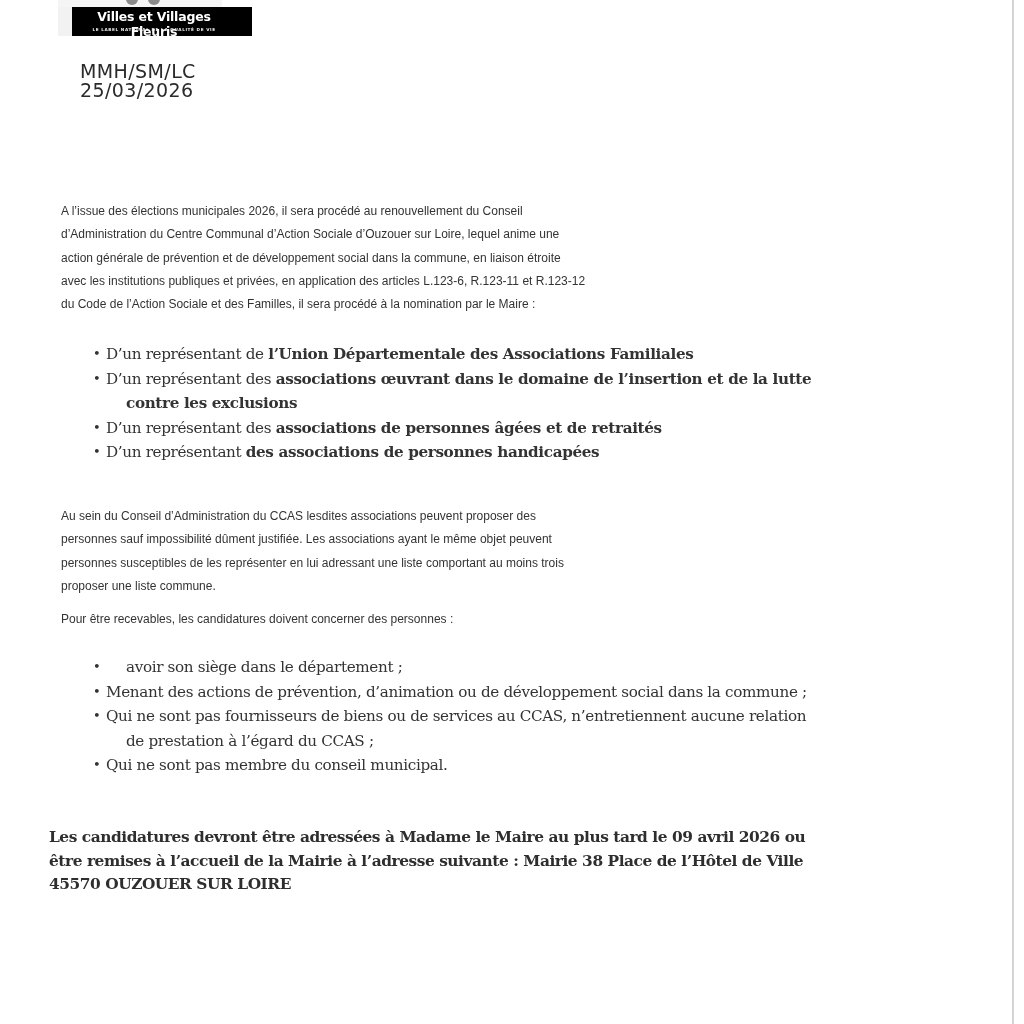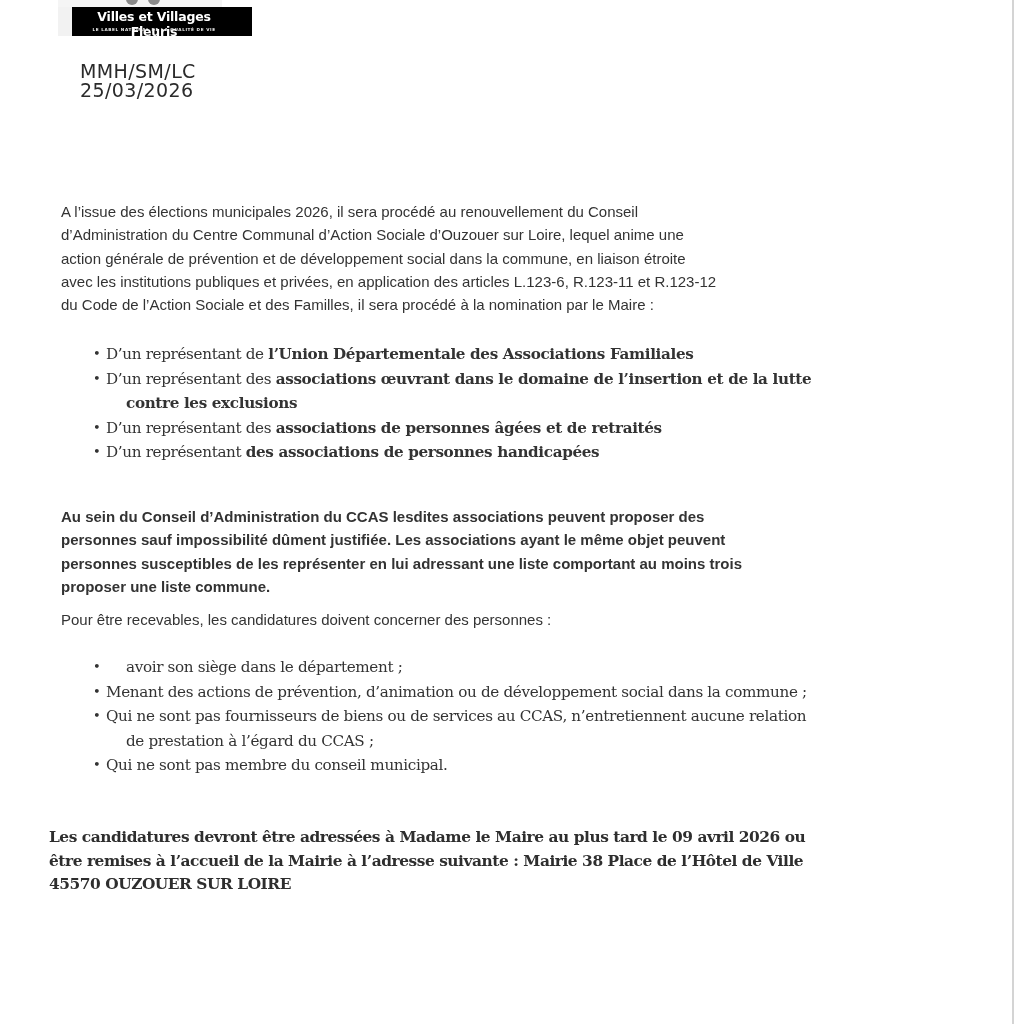--- a/index.html
+++ b/index.html
@@ -11,23 +11,23 @@
     .logo { position: absolute; left: 58px; top: 0; width: 164px; height: 36px; background: #f2f2f2; }
     .logo-top { position: absolute; left: 0; top: 0; width: 164px; height: 7px; background: #f5f5f5; }
     .logo-marks { position: absolute; left: 60px; top: 0; width: 50px; height: 7px; }
     .logo-mark { position: absolute; top: -3px; width: 12px; height: 8px; border-radius: 0 0 6px 6px; background: #8a8a8a; }
     .logo-band { position: absolute; left: 14px; top: 7px; width: 180px; height: 29px; background: #000000; }
     .logo-title { position: absolute; left: 0; top: 2px; width: 164px; text-align: center; color: #fff;
       font-family: "DejaVu Sans", sans-serif; font-weight: bold; font-size: 12.5px; letter-spacing: -0.2px; }
     .logo-sub { position: absolute; left: 0; top: 20px; width: 164px; text-align: center; color: #f0f0f0;
       font-family: "DejaVu Sans", sans-serif; font-weight: bold; font-size: 4.2px; letter-spacing: 0.6px; }
     .ref { position: absolute; left: 80px; top: 62px; font-family: "DejaVu Sans", sans-serif; font-size: 19px; line-height: 19px; color: #2b2b2b; letter-spacing: 0.4px; }
-    .para { position: absolute; left: 61px; width: 900px; font-family: "Liberation Sans", sans-serif; font-size: 15px; line-height: 23.3px; color: #333; }
+    .para { position: absolute; left: 61px; width: 900px; font-family: "Liberation Sans", sans-serif; font-size: 12px; line-height: 23.3px; color: #333; }
     .p1 { top: 200px; }
-    .p2 { top: 505px; font-weight: bold; }
+    .p2 { top: 505px; }
     .p3 { top: 608px; }
     ul.bl { position: absolute; left: 88px; width: 880px; margin: 0; padding: 0; list-style: none;
       font-family: "DejaVu Serif", serif; font-size: 15.2px; line-height: 24.5px; color: #333; letter-spacing: -0.35px; }
     ul.bl li { position: relative; padding-left: 18px; text-indent: 0; }
     ul.bl li .bullet { position: absolute; left: 5px; top: 0; font-size: 13px; }
     ul.bl li b { font-weight: bold; }
     .l1 { top: 342px; }
     .l2 { top: 655px; }
     .l2 li .cont, .l1 li .cont { display: block; padding-left: 20px; }
     .final { position: absolute; left: 49px; top: 826px; width: 900px; font-family: "DejaVu Serif", serif; font-weight: bold;

